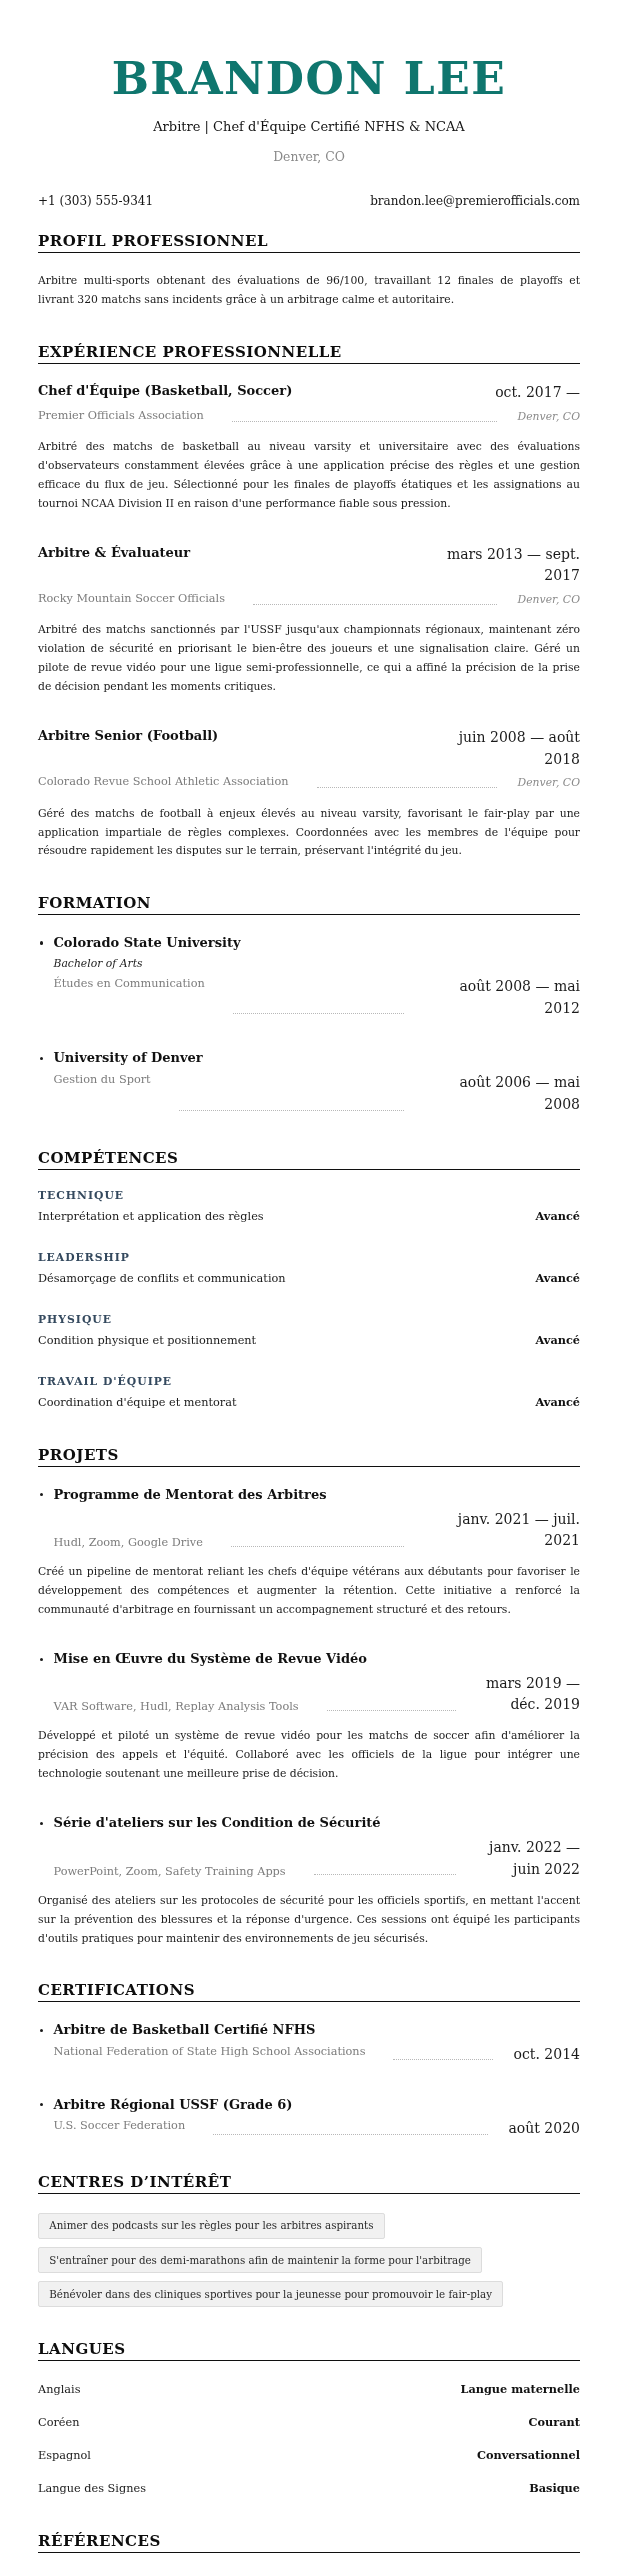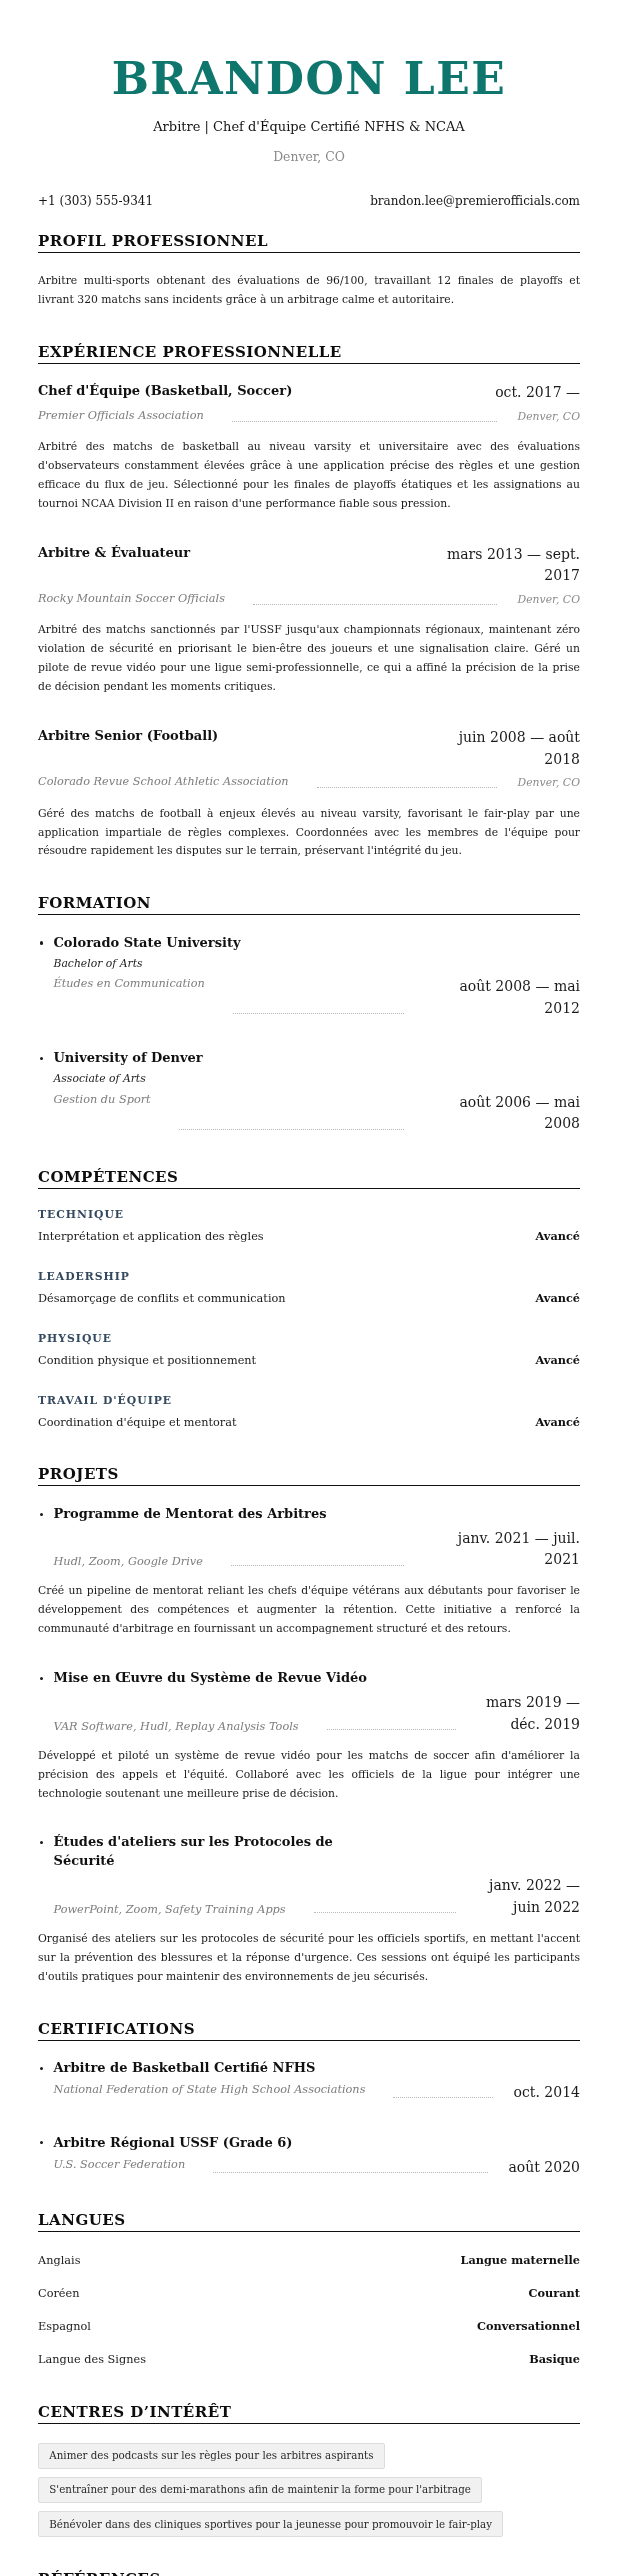--- a/index.html
+++ b/index.html
@@ -34,21 +34,21 @@
   .entry{margin-bottom:30px;}
   .row{display:flex;align-items:flex-start;}
   .row.bottom{align-items:flex-end;}
   .entry-title{margin:0;font-size:13px;font-weight:700;line-height:1.45;color:#111;}
   .date{
     margin-left:auto;flex:0 0 auto;text-align:right;font-size:14px;color:#1b1b1b;
     max-width:155px;line-height:1.55;
   }
   .date-narrow{max-width:103px;}
   .sub-row{margin-top:4.1px;}
-  .company{font-style:italic;color:#7c7c7c;font-size:11.3px;line-height:1.5;}
+  .company{color:#7c7c7c;font-size:11.3px;line-height:1.5;}
   .place{font-style:italic;color:#8a8a8a;font-size:10.8px;margin-left:auto;flex:0 0 auto;}
   .dots{
     flex:1 1 auto;min-width:15.5px;height:0.5px;align-self:flex-end;
     border-bottom:1px dotted #b8b8b8;margin:0 20.6px 5.2px 28px;
   }
   .desc{margin:11.3px 0 0;text-align:justify;}
 
   
   .bulleted .entry-title{position:relative;padding-left:15.5px;max-width:330px;}
   .bulleted .entry-title::before{
@@ -149,21 +149,20 @@
       <div class="degree indent">Bachelor of Arts</div>
       <div class="row sub-row indent">
         <span class="company">Études en Communication</span>
         <span class="dots"></span>
         <span class="date">août 2008 — mai 2012</span>
       </div>
     </article>
 
     <article class="entry bulleted">
       <h3 class="entry-title">University of Denver</h3>
-      <div class="degree indent">Associate of Arts</div>
       <div class="row sub-row indent">
         <span class="company">Gestion du Sport</span>
         <span class="dots"></span>
         <span class="date">août 2006 — mai 2008</span>
       </div>
     </article>
 
   </section>
 
   <section class="section">
@@ -219,21 +218,21 @@
       <h3 class="entry-title proj-title">Mise en Œuvre du Système de Revue Vidéo</h3>
       <div class="row sub-row bottom indent">
         <span class="company">VAR Software, Hudl, Replay Analysis Tools</span>
         <span class="dots"></span>
         <span class="date date-narrow">mars 2019 — déc. 2019</span>
       </div>
       <p class="desc">Développé et piloté un système de revue vidéo pour les matchs de soccer afin d'améliorer la précision des appels et l'équité. Collaboré avec les officiels de la ligue pour intégrer une technologie soutenant une meilleure prise de décision.</p>
     </article>
 
     <article class="entry bulleted">
-      <h3 class="entry-title proj-title">Études d'ateliers sur les Protocoles de Sécurité</h3>
+      <h3 class="entry-title proj-title">Série d'ateliers sur les Condition de Sécurité</h3>
       <div class="row sub-row bottom indent">
         <span class="company">PowerPoint, Zoom, Safety Training Apps</span>
         <span class="dots"></span>
         <span class="date date-narrow">janv. 2022 — juin 2022</span>
       </div>
       <p class="desc">Organisé des ateliers sur les protocoles de sécurité pour les officiels sportifs, en mettant l'accent sur la prévention des blessures et la réponse d'urgence. Ces sessions ont équipé les participants d'outils pratiques pour maintenir des environnements de jeu sécurisés.</p>
     </article>
   </section>
 
   <section class="section">
@@ -249,49 +248,49 @@
     </article>
 
     <article class="entry bulleted">
       <h3 class="entry-title">Arbitre Régional USSF (Grade 6)</h3>
       <div class="row sub-row indent">
         <span class="company">U.S. Soccer Federation</span>
         <span class="dots"></span>
         <span class="date">août 2020</span>
       </div>
     </article>
-  </section>
-
-  <section class="section">
-    <h2 class="sec-title">LANGUES</h2>
-
-    <div class="lang-row">
-      <span>Anglais</span>
-      <span class="lang-level">Langue maternelle</span>
-    </div>
-    <div class="lang-row">
-      <span>Coréen</span>
-      <span class="lang-level">Courant</span>
-    </div>
-    <div class="lang-row">
-      <span>Espagnol</span>
-      <span class="lang-level">Conversationnel</span>
-    </div>
-    <div class="lang-row">
-      <span>Langue des Signes</span>
-      <span class="lang-level">Basique</span>
-    </div>
   </section>
 
   <section class="section">
     <h2 class="sec-title">CENTRES D’INTÉRÊT</h2>
     <div class="chip">Animer des podcasts sur les règles pour les arbitres aspirants</div>
     <div class="chip">S'entraîner pour des demi-marathons afin de maintenir la forme pour l'arbitrage</div>
     <div class="chip">Bénévoler dans des cliniques sportives pour la jeunesse pour promouvoir le fair-play</div>
   </section>
 
   <section class="section">
+    <h2 class="sec-title">LANGUES</h2>
+
+    <div class="lang-row">
+      <span>Anglais</span>
+      <span class="lang-level">Langue maternelle</span>
+    </div>
+    <div class="lang-row">
+      <span>Coréen</span>
+      <span class="lang-level">Courant</span>
+    </div>
+    <div class="lang-row">
+      <span>Espagnol</span>
+      <span class="lang-level">Conversationnel</span>
+    </div>
+    <div class="lang-row">
+      <span>Langue des Signes</span>
+      <span class="lang-level">Basique</span>
+    </div>
+  </section>
+
+  <section class="section">
     <h2 class="sec-title">RÉFÉRENCES</h2>
     <div class="refs-text">Disponibles sur demande.</div>
   </section>
 
 </div>
 
 
 </body></html>

